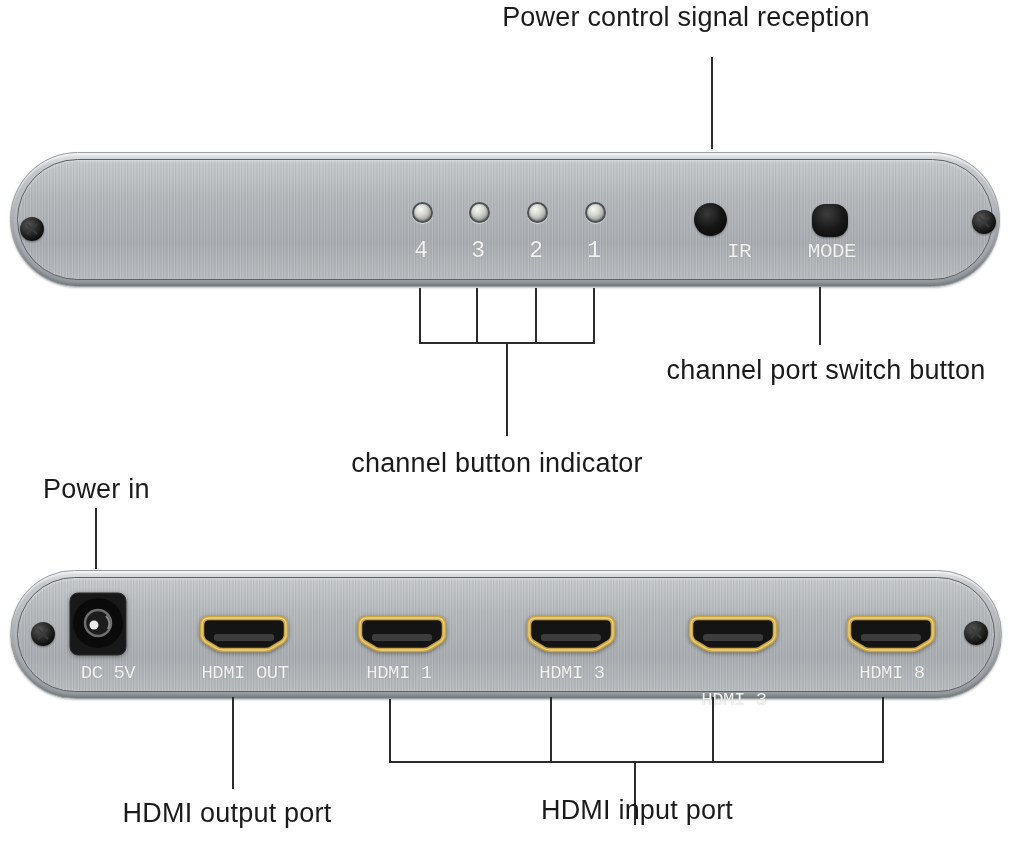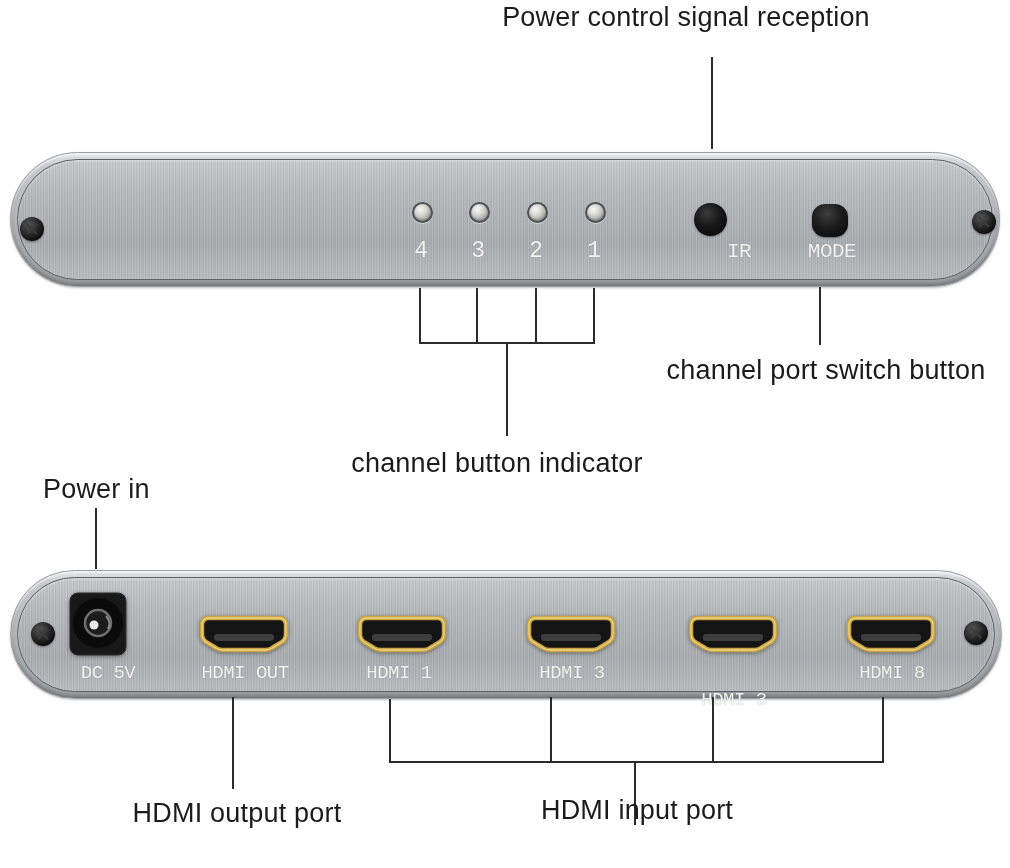--- a/index.html
+++ b/index.html
@@ -169,21 +169,21 @@
 
   <svg class="hdmi" style="left:834px;top:44px;" viewBox="0 0 92 40">
     <path d="M11 3 H81 Q88 3 88 10 V19 Q88 24 84 27 L74 33 Q71 35 67 35 H25 Q21 35 18 33 L8 27 Q4 24 4 19 V10 Q4 3 11 3 Z" fill="#141414" stroke="#c9a440" stroke-width="4.5"></path>
     <path d="M11 3 H81 Q88 3 88 10 V19 Q88 24 84 27 L74 33 Q71 35 67 35 H25 Q21 35 18 33 L8 27 Q4 24 4 19 V10 Q4 3 11 3 Z" fill="none" stroke="#ecd386" stroke-width="1.3"></path>
     <rect x="16" y="19" width="60" height="7" rx="3" fill="#3d3d3d"></rect>
   </svg>
   <div class="print port-tag" style="left:881px;top:91px;">HDMI 8</div>
 </div>
 
 <div class="vline" style="left:232px;top:697px;height:92px;"></div>
-<div class="note centered" style="left:237px;top:798px;">HDMI output port</div>
+<div class="note centered" style="left:227px;top:798px;">HDMI output port</div>
 
 <div class="vline" style="left:389px;top:699px;height:64px;"></div>
 <div class="vline" style="left:550px;top:697px;height:66px;"></div>
 <div class="vline" style="left:712px;top:697px;height:66px;"></div>
 <div class="vline" style="left:882px;top:697px;height:66px;"></div>
 <div class="hline" style="left:389px;top:761px;width:495px;"></div>
 <div class="vline" style="left:634px;top:763px;height:62px;"></div>
 <div class="note centered" style="left:637px;top:795px;">HDMI input port</div>
 
 </body></html>

